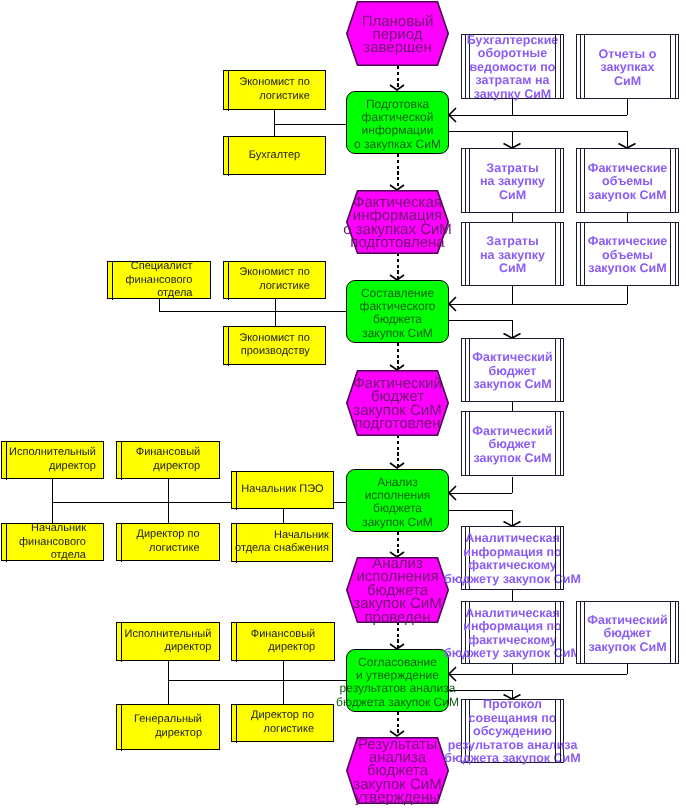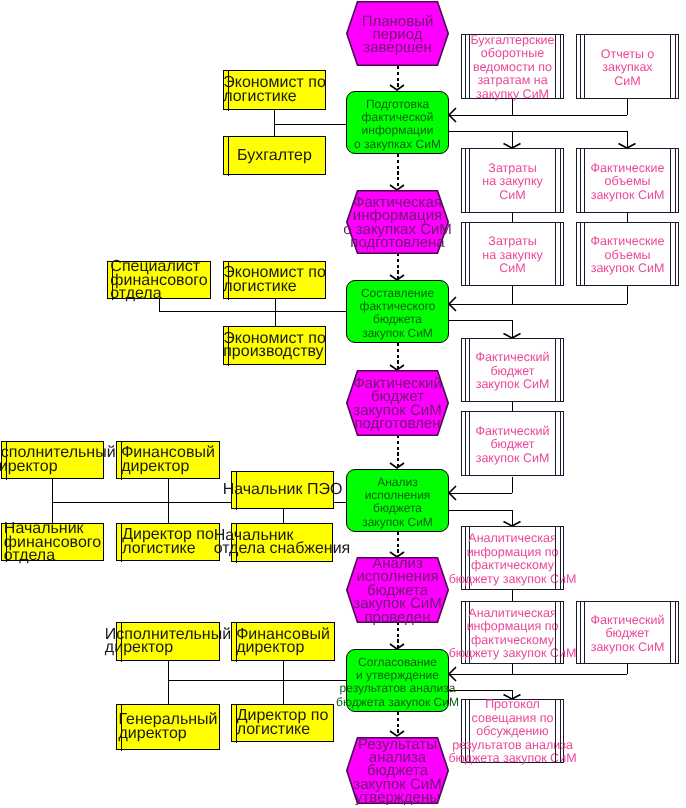--- a/index.html
+++ b/index.html
@@ -12,30 +12,30 @@
             shape-rendering:crispEdges;}
   svg#wires path{shape-rendering:geometricPrecision;}
 
   .node{position:absolute;box-sizing:border-box;}
 
   
   .actor{background:#ffff00;border:1.5px solid #000000;}
   .actor::before{content:"";position:absolute;left:4.2px;top:-1.5px;bottom:-1.5px;width:0;
                  border-left:1.5px solid #000000;}
   .actor .txt{position:absolute;left:50%;top:50%;transform:translate(-50%,-50%);
-              text-align:left;color:#1a1a1a;font-size:16px;line-height:13.6px;white-space:nowrap;}
+              text-align:right;color:#1a1a1a;font-size:11px;line-height:13.6px;white-space:nowrap;}
 
   
   .doc{background:#ffffff;border:1.3px solid #1a1a2e;}
   .doc::before{content:"";position:absolute;left:3px;top:-1.3px;bottom:-1.3px;width:3px;
                border-left:1.3px solid #1a1a2e;border-right:1.3px solid #1a1a2e;}
   .doc::after{content:"";position:absolute;right:2.2px;top:-1.3px;bottom:-1.3px;width:3.9px;
               border-left:1.3px solid #1a1a2e;border-right:1.3px solid #1a1a2e;}
   .doc .txt{position:absolute;left:50%;top:50%;transform:translate(-50%,-50%) translateY(1px);
-            text-align:center;color:#ec4899;font-size:12.5px;line-height:13.5px;white-space:nowrap;}
+            text-align:center;color:#8b5cf6;font-size:12.5px;line-height:13.5px;white-space:nowrap;font-weight:bold;}
 
   
   .proc{background:#00ff00;border:1.6px solid #000000;border-radius:9px;}
   .proc .txt{position:absolute;left:50%;top:50%;transform:translate(-50%,-50%) translateY(2px);
              text-align:center;color:#0b5e0b;font-size:12px;line-height:13.4px;white-space:nowrap;}
 
   
   .hexwrap{position:absolute;}
   .hexwrap svg{position:absolute;left:0;top:0;}
   .hexwrap .txt{position:absolute;left:50%;top:50%;transform:translate(-50%,-50%) translateY(1px);

